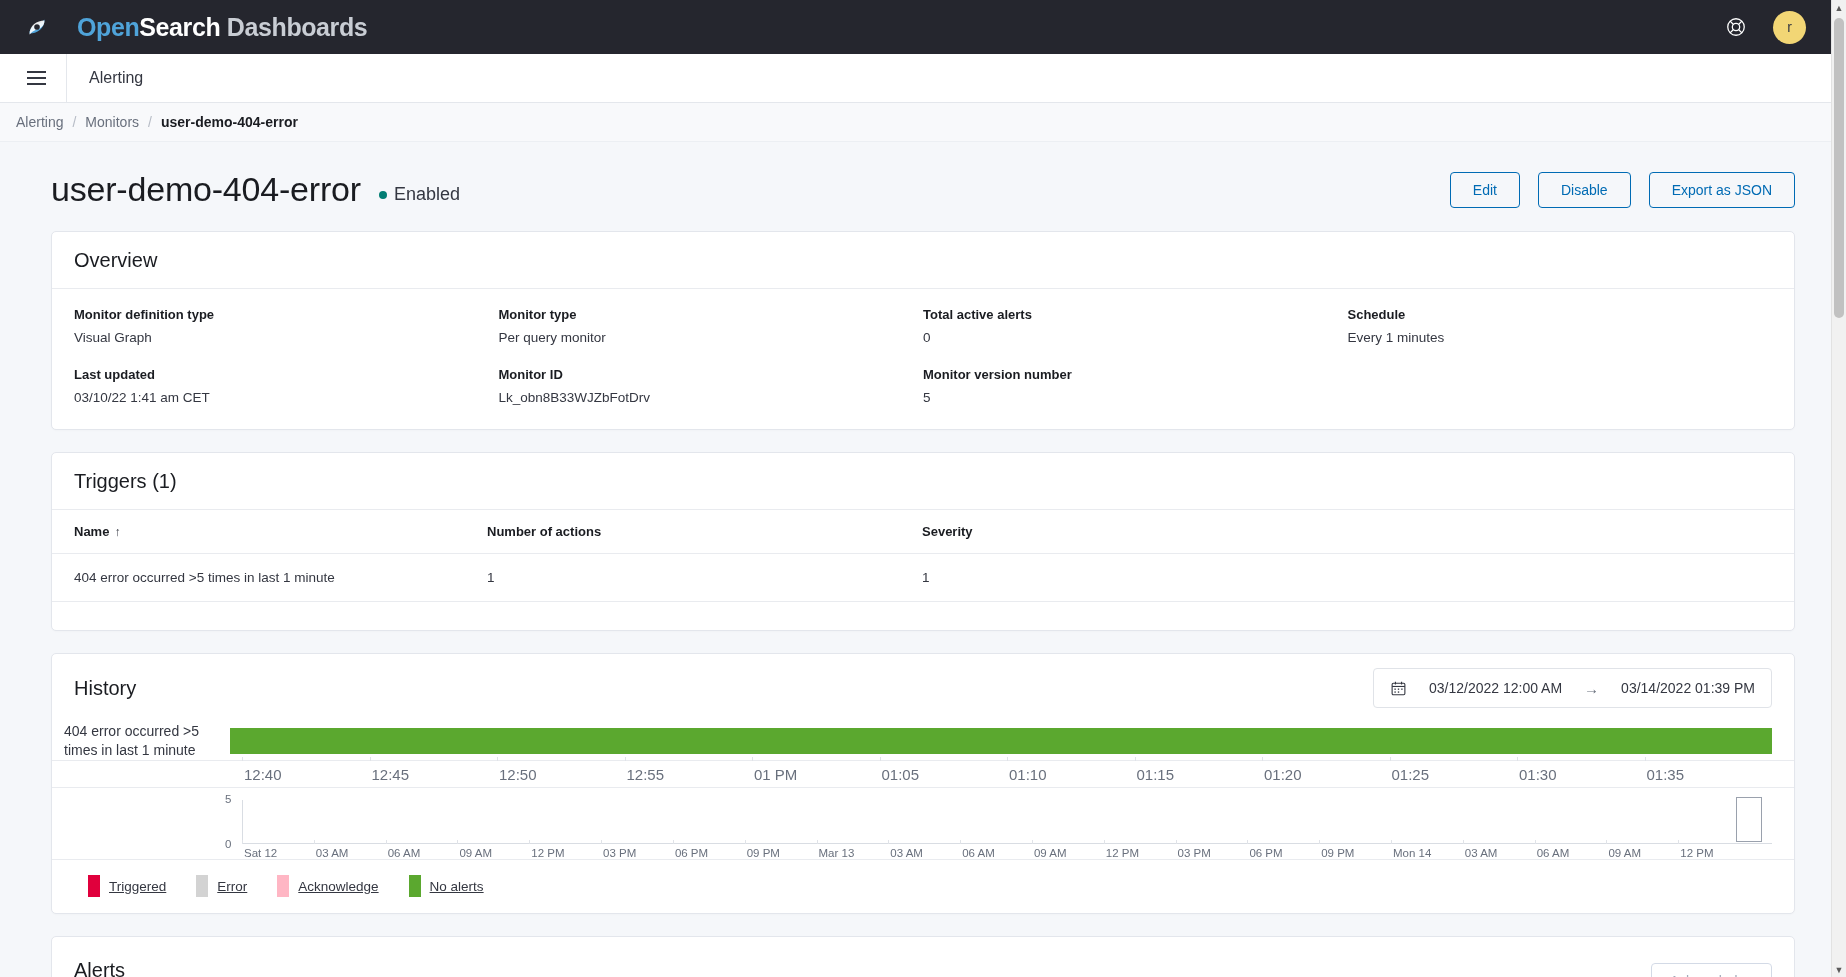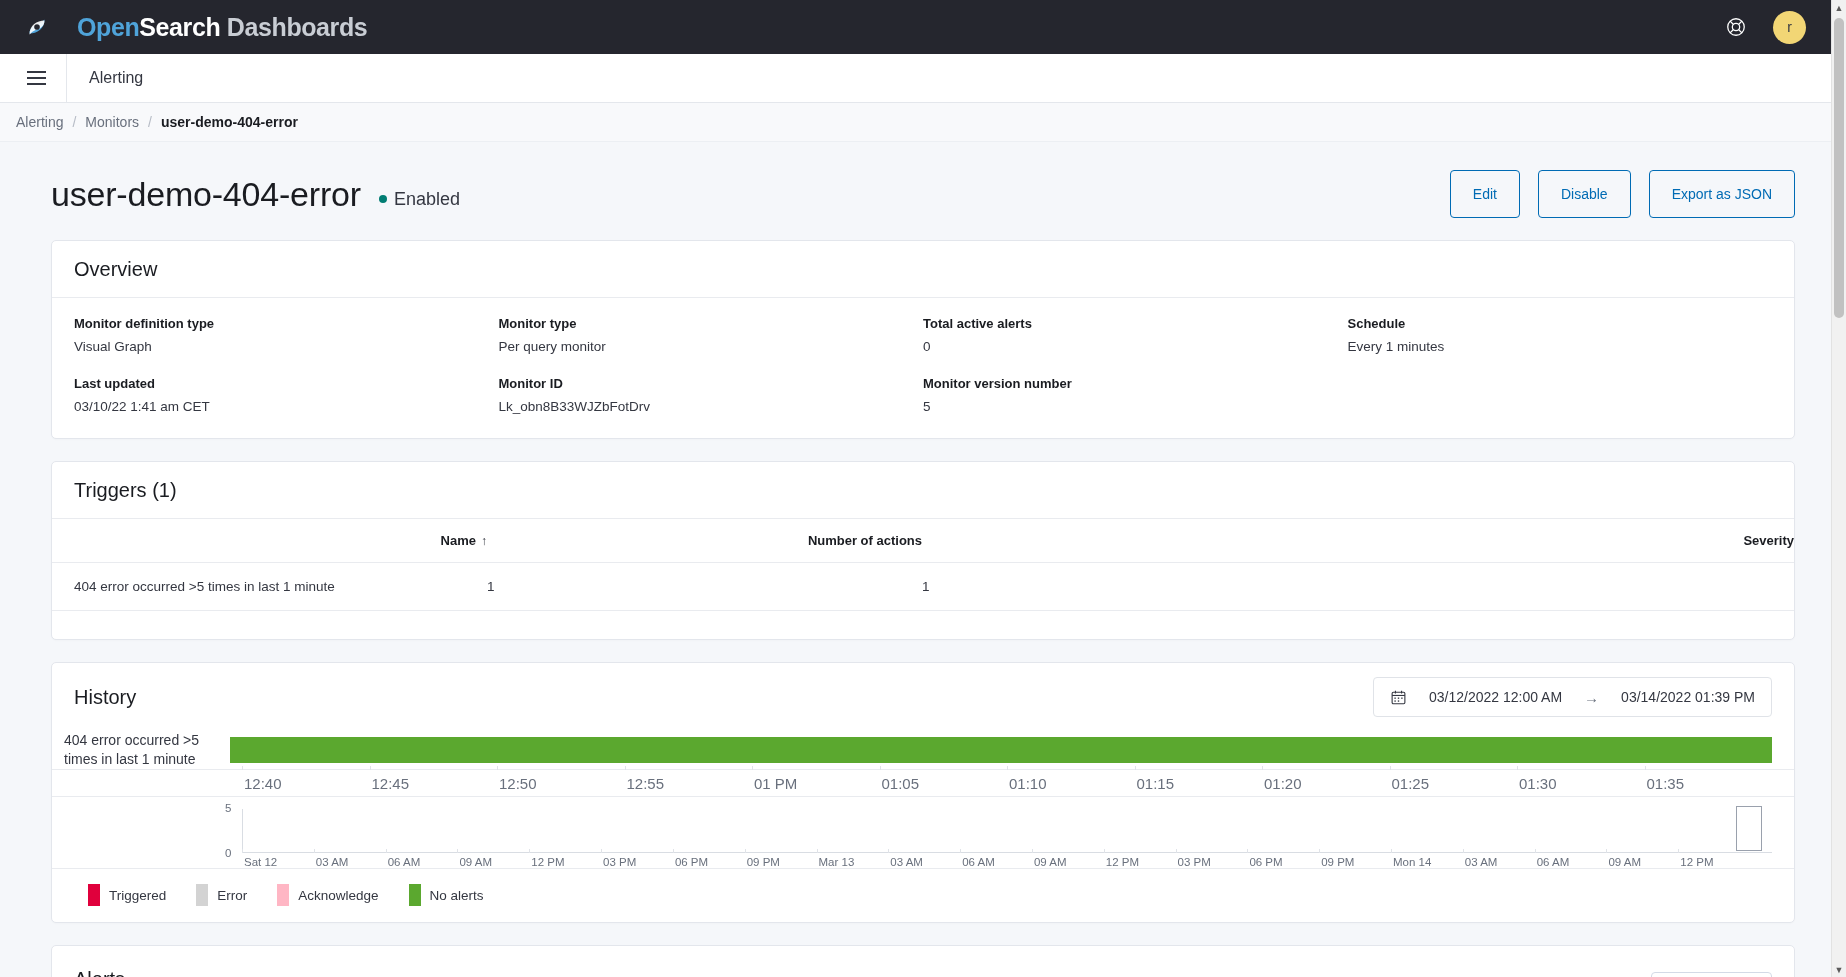--- a/index.html
+++ b/index.html
@@ -138,21 +138,21 @@
     margin-left: auto;
     display: flex;
     gap: 18px;
   }
   .btn-outline {
     border: 1px solid #006bb4;
     color: #006bb4;
     background: transparent;
     border-radius: 4px;
     font-size: 14px;
-    height: 48px;
+    height: 36px;
     padding: 0 22px;
     cursor: pointer;
     font-family: inherit;
     white-space: nowrap;
   }
 
   
   .panel {
     background: #ffffff;
     border: 1px solid #e3e6ec;
@@ -191,21 +191,21 @@
     font-size: 13.5px;
     color: #343741;
   }
 
   
   table.trg {
     width: 100%;
     border-collapse: collapse;
   }
   table.trg th {
-    text-align: right;
+    text-align: left;
     font-size: 13px;
     font-weight: bold;
     color: #1a1c21;
     padding: 14px 0 14px 0;
     border-top: 1px solid #e9ebef;
     border-bottom: 1px solid #e9ebef;
   }
   table.trg td {
     font-size: 13.5px;
     color: #343741;
@@ -342,21 +342,21 @@
 
   .legend {
     border-top: 1px solid #e9ebef;
     display: flex;
     align-items: center;
     gap: 30px;
     padding: 15px 22px 16px 36px;
   }
   .leg-item { display: flex; align-items: center; gap: 9px; }
   .leg-swatch { width: 12px; height: 22px; display: block; }
-  .leg-text { font-size: 13.5px; color: #343741; }
+  .leg-text { font-size: 13.5px; color: #343741; text-decoration: underline; }
 
   
   .panel-bottom {
     background: #fff;
     border: 1px solid #e3e6ec;
     border-radius: 5px;
     margin: 0 16px;
     height: 60px;
     position: relative;
     overflow: hidden;

